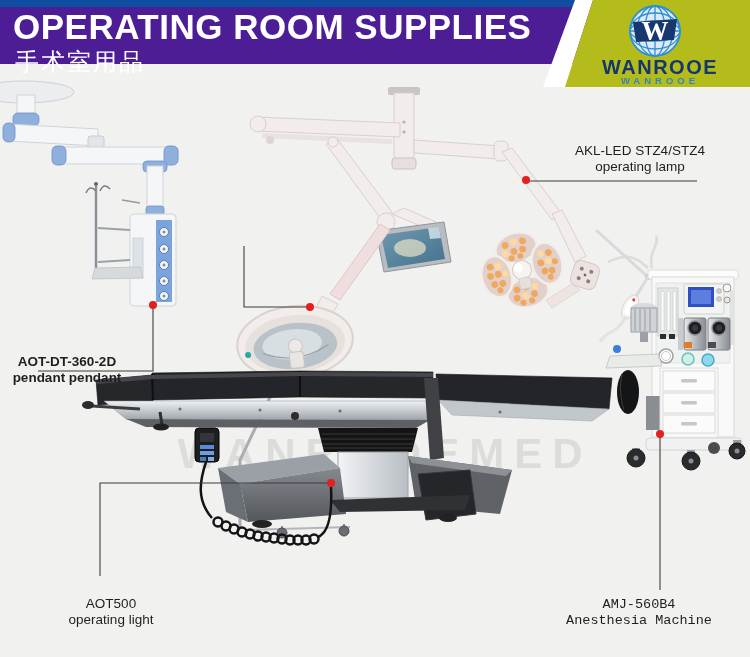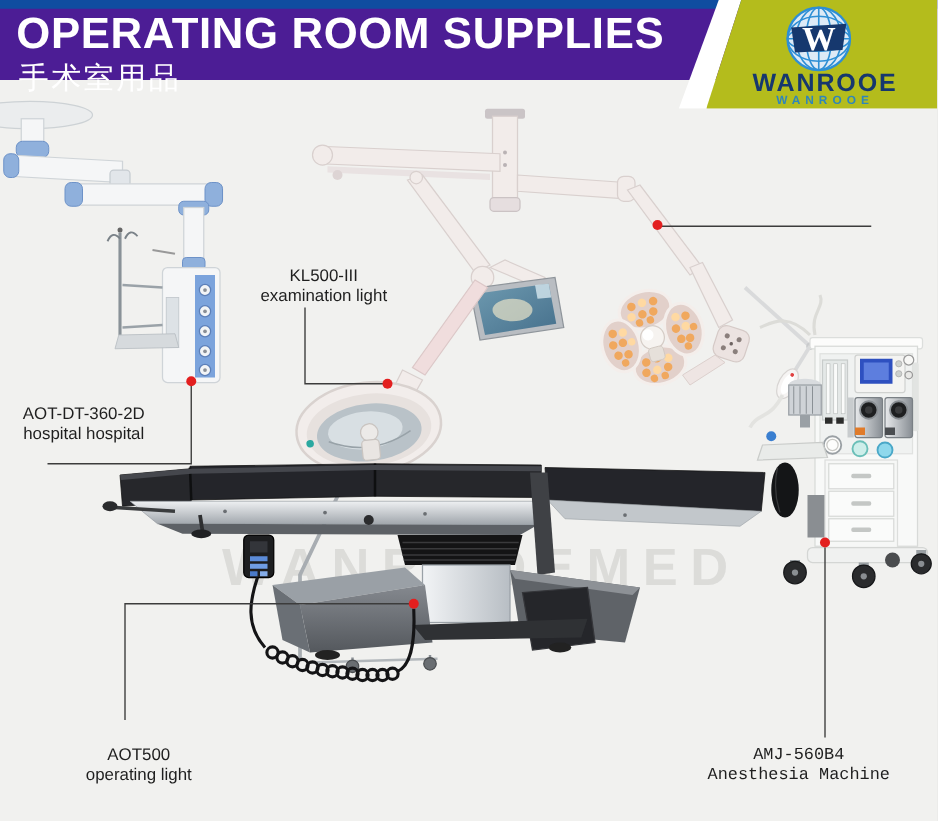--- a/index.html
+++ b/index.html
@@ -16,21 +16,21 @@
   .logo-block{position:absolute;left:565px;top:0;width:185px;height:87px;background:#b4bc1c;
           clip-path:polygon(28px 0,100% 0,100% 100%,0 100%);}
   .globe{position:absolute;left:62px;top:3px;}
   .brand{position:absolute;left:10px;top:56px;width:170px;text-align:center;color:#16376e;
          font-size:20px;font-weight:bold;letter-spacing:1.5px;}
   .tagline{position:absolute;left:10px;top:75px;width:170px;text-align:center;color:#2f86ba;
          font-size:9.5px;font-weight:bold;letter-spacing:4px;}
   
   .label{position:absolute;transform:translateX(-50%);text-align:center;z-index:6;
          font-size:13.5px;line-height:1.2;color:#1f1f1f;white-space:nowrap;}
-  .label-pendant{left:67px;top:323px;}
+  .label-pendant{left:67px;top:354px;font-weight:bold;}
   .label-exam{left:259px;top:213px;}
   .label-akl{left:640px;top:143px;}
   .label-table{left:111px;top:596px;}
   .label-amj{left:639px;top:597px;font-family:Liberation Mono, monospace;}
   
   .art{position:absolute;left:0;top:0;z-index:1;}
   .armfill{fill:#f2ecea;stroke:#d9d0ce;stroke-width:1;}
   .whitebox{fill:#f5f6f7;stroke:#cfd4d8;stroke-width:1;}
   .bluecap{fill:#8fb0dc;stroke:#6d92c8;stroke-width:.8;}
   .leader{stroke:#3c3c3c;stroke-width:1.1;fill:none;}
@@ -398,25 +398,25 @@
         <polygon points="-22,-9 22,-12 19,9 -19,11" fill="#16386e"></polygon>
         <text x="0" y="9" text-anchor="middle" font-size="27" font-weight="bold" font-family="Liberation Serif, serif" fill="#ffffff">W</text>
       </svg>
       <div class="brand">WANROOE</div>
       <div class="tagline">WANROOE</div>
     </div>
   </div>
 
   <div class="label label-pendant">
     <div>AOT-DT-360-2D</div>
-    <div>hospital hospital</div>
+    <div>pendant pendant</div>
   </div>
-  <div class="label label-exam">
-    <div>KL500-III</div>
-    <div>examination light</div>
+  <div class="label label-akl">
+    <div>AKL-LED STZ4/STZ4</div>
+    <div>operating lamp</div>
   </div>
   <div class="label label-table">
     <div>AOT500</div>
     <div>operating light</div>
   </div>
   <div class="label label-amj">
     <div>AMJ-560B4</div>
     <div>Anesthesia Machine</div>
   </div>
 

